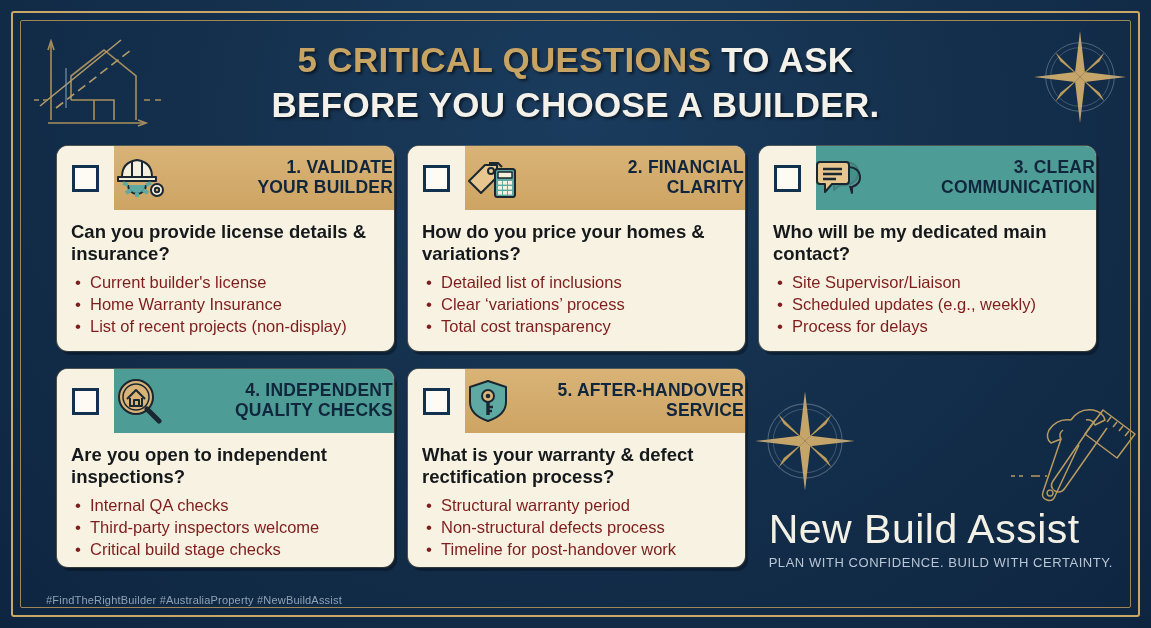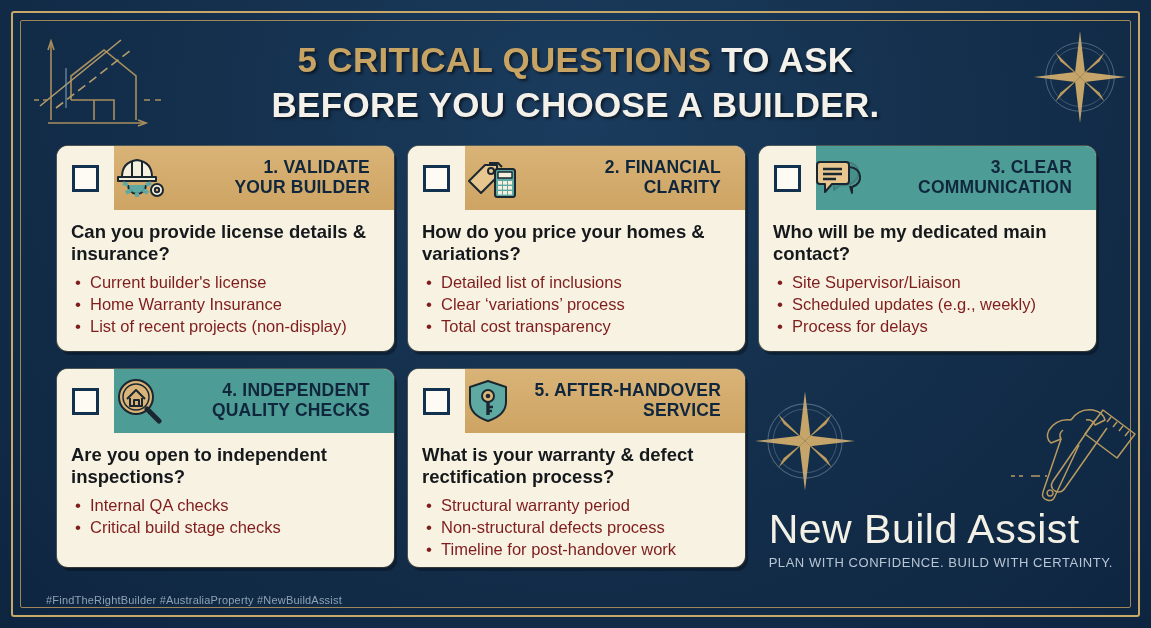--- a/index.html
+++ b/index.html
@@ -102,21 +102,21 @@
   .checkbox {
     width: 27px; height: 27px;
     border: 3px solid #12314e;
     background: #fdfbf3;
   }
   .head-band {
     flex: 1 1 auto;
     display: flex;
     align-items: center;
     gap: 8px;
-    padding-right: 24px;
+    padding-right: 1px;
     min-width: 0;
   }
   .band-gold { background: linear-gradient(180deg,#d9b377 0%,#cda463 100%); }
   .band-teal { background: #4e9c96; gap: 44px; }
 
   .head-icon { flex: 0 0 auto; display: flex; align-items: center; }
   .head-title {
     flex: 1 1 auto;
     text-align: right;
     font-size: 17.5px;
@@ -437,20 +437,21 @@
             <span class="head-title">
               <span>4. INDEPENDENT</span><br>
               <span>QUALITY CHECKS</span>
             </span>
           </div>
         </div>
         <div class="card-body">
           <div class="question">Are you open to independent inspections?</div>
           <ul class="bullets">
             <li>Internal QA checks</li>
+            <li>Third-party inspectors welcome</li>
             <li>Critical build stage checks</li>
           </ul>
         </div>
       </div>
 
       <div class="card card-r2">
         <div class="card-head">
           <div class="checkbox-cell">
             <div class="checkbox"></div>
           </div>

